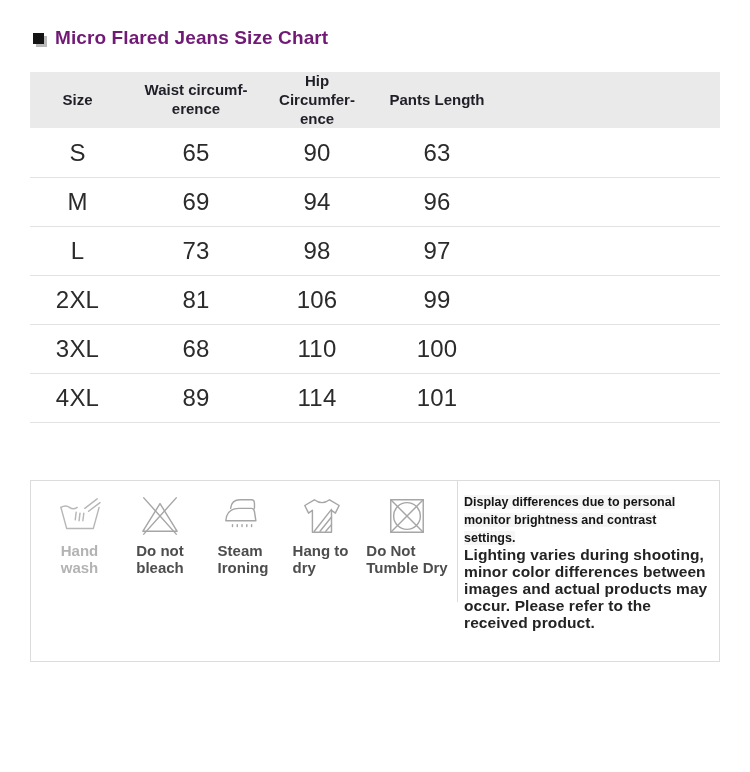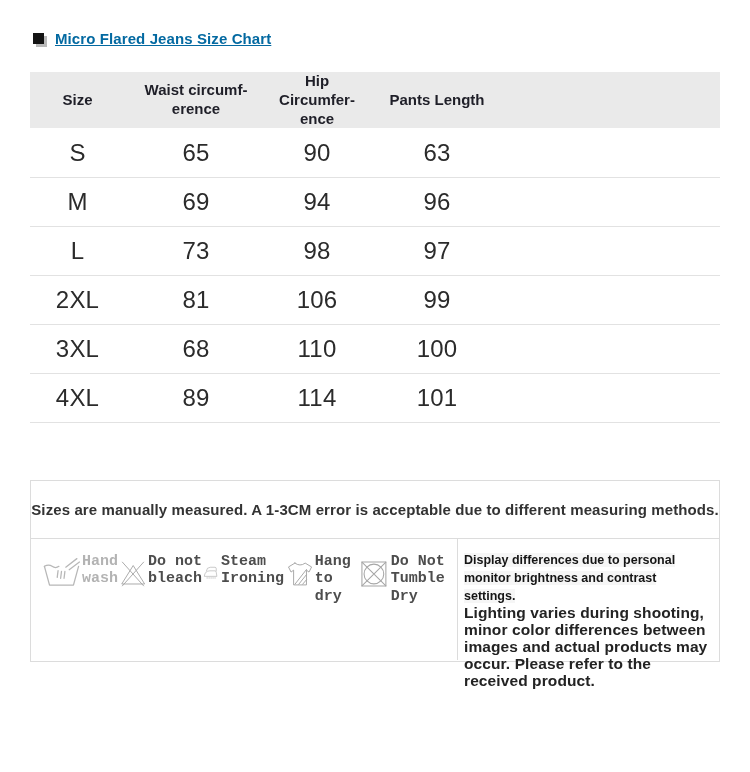--- a/index.html
+++ b/index.html
@@ -15,21 +15,21 @@
   
   .title-row {
     display: flex; align-items: center;
     margin: 28px 0 0 33px; height: 20px;
   }
   .bullet {
     width: 11px; height: 11px; background: #141414;
     box-shadow: 3px 3px 0 0 #b9b9b9;
     margin-right: 11px; flex: 0 0 auto;
   }
-  .page-title { font-size: 15px; font-weight: 700; color: #0369a1; letter-spacing: .1px; text-decoration: underline; }
+  .page-title { font-size: 19px; font-weight: 700; color: #701a75; letter-spacing: .1px; }
 
   
   table.size-table {
     margin: 24px 0 0 30px; width: 690px;
     border-collapse: collapse; table-layout: fixed;
   }
   .size-table col.c1 { width: 95px; }
   .size-table col.c2 { width: 142px; }
   .size-table col.c3 { width: 100px; }
   .size-table col.c4 { width: 140px; }
@@ -55,21 +55,21 @@
   .note-row {
     height: 58px; border-bottom: 1px solid #dcdcdc;
     display: flex; align-items: center; justify-content: center;
     font-size: 15px; font-weight: 700; color: #333333; letter-spacing: .1px;
   }
   .box-bottom { display: flex; height: 121px; }
   .care-row {
     flex: 0 0 424px; border-right: 1px solid #dcdcdc;
     display: flex; padding: 14px 0 0 10px;
   }
-  .care-item { display: flex; align-items: flex-start; font-family: Liberation Mono, monospace; }
+  .care-item { display: flex; flex-direction: column; align-items: center; }
   .care-item:nth-child(1) { width: 77px; }
   .care-item:nth-child(2) { width: 84px; }
   .care-item:nth-child(3) { width: 82px; }
   .care-item:nth-child(4) { width: 73px; }
   .care-item:nth-child(5) { width: 100px; }
   .care-svg { width: 46px; height: 42px; margin: 0 auto 5px auto; display: block; }
   .care-svg * { fill: none; stroke: #a6a6a6; stroke-width: 1.5; stroke-linecap: round; stroke-linejoin: round; }
   .care-svg.muted * { stroke: #b7b7b7; }
   .care-label {
     font-size: 15px; font-weight: 700; color: #4d4d4d;
@@ -156,21 +156,20 @@
         <td>4XL</td>
         <td>89</td>
         <td>114</td>
         <td>101</td>
         <td></td>
       </tr>
     </tbody>
   </table>
 
   <div class="info-box">
-    <div class="note-row">Sizes are manually measured. A 1-3CM error is acceptable due to different measuring methods.</div>
     <div class="box-bottom">
 
       <div class="care-row">
         <div class="care-item">
           <svg class="care-svg muted" viewBox="0 0 48 44">
             <path d="M4 13 L10 35 L38 35 L44 13"></path>
             <path d="M4 13 Q9 10 13 13 Q17 16 21 13"></path>
             <path d="M42 4 L29 14 M45 8 L33 17"></path>
             <path d="M20 18 L19 26 M24 19 L23 27 M28 19 L27 27"></path>
           </svg>

